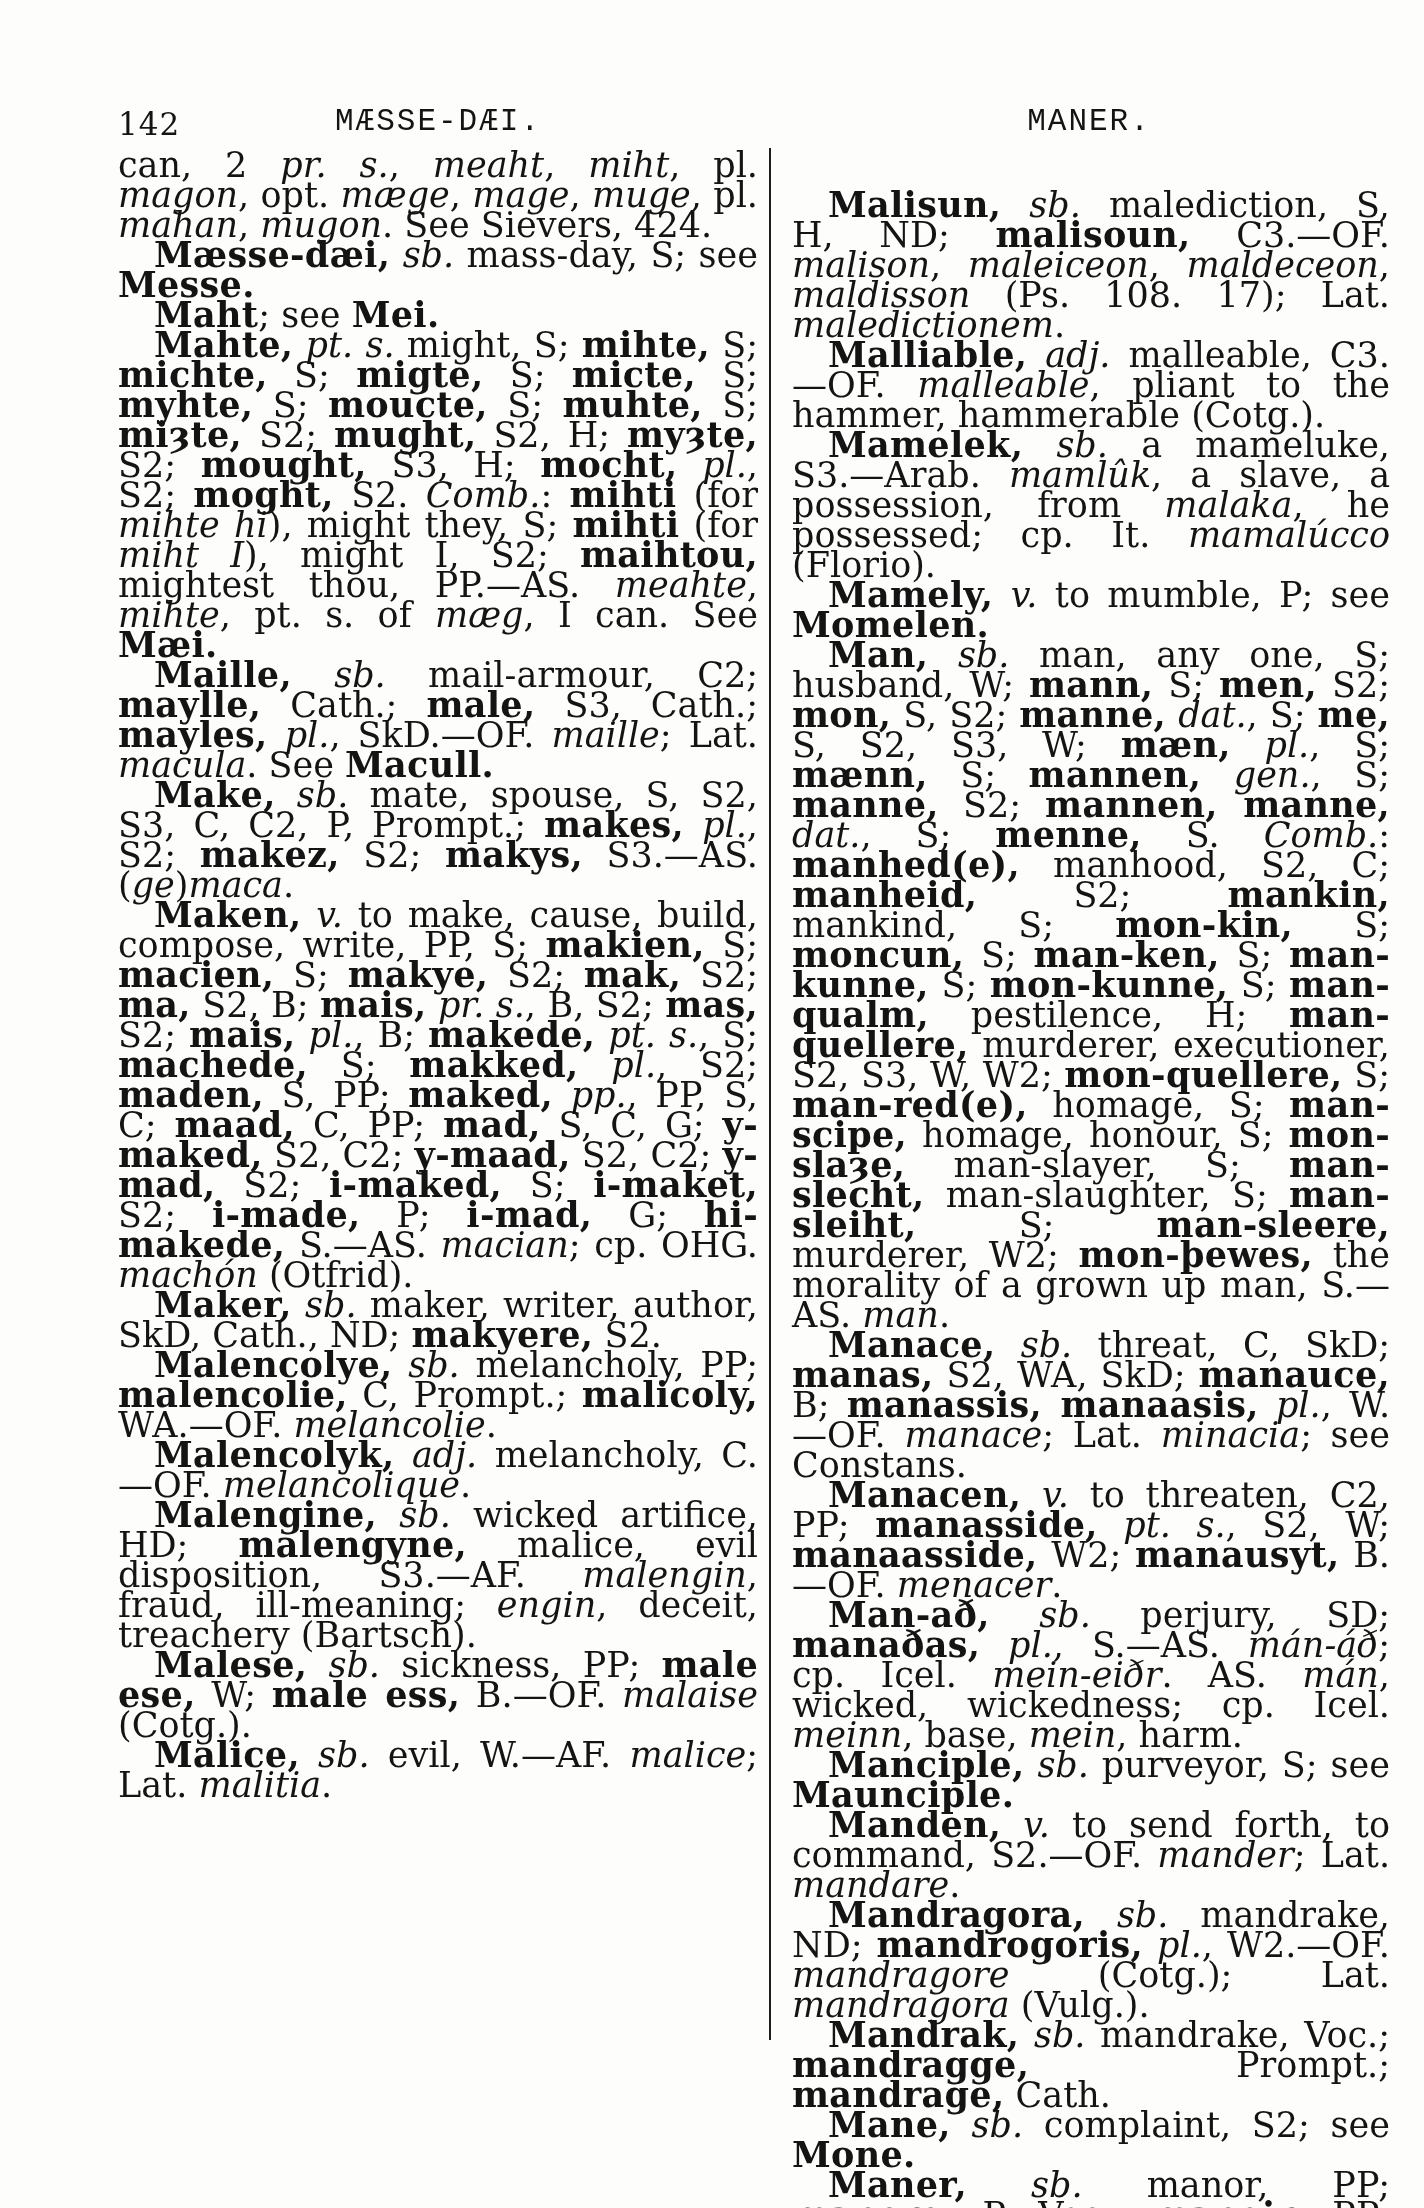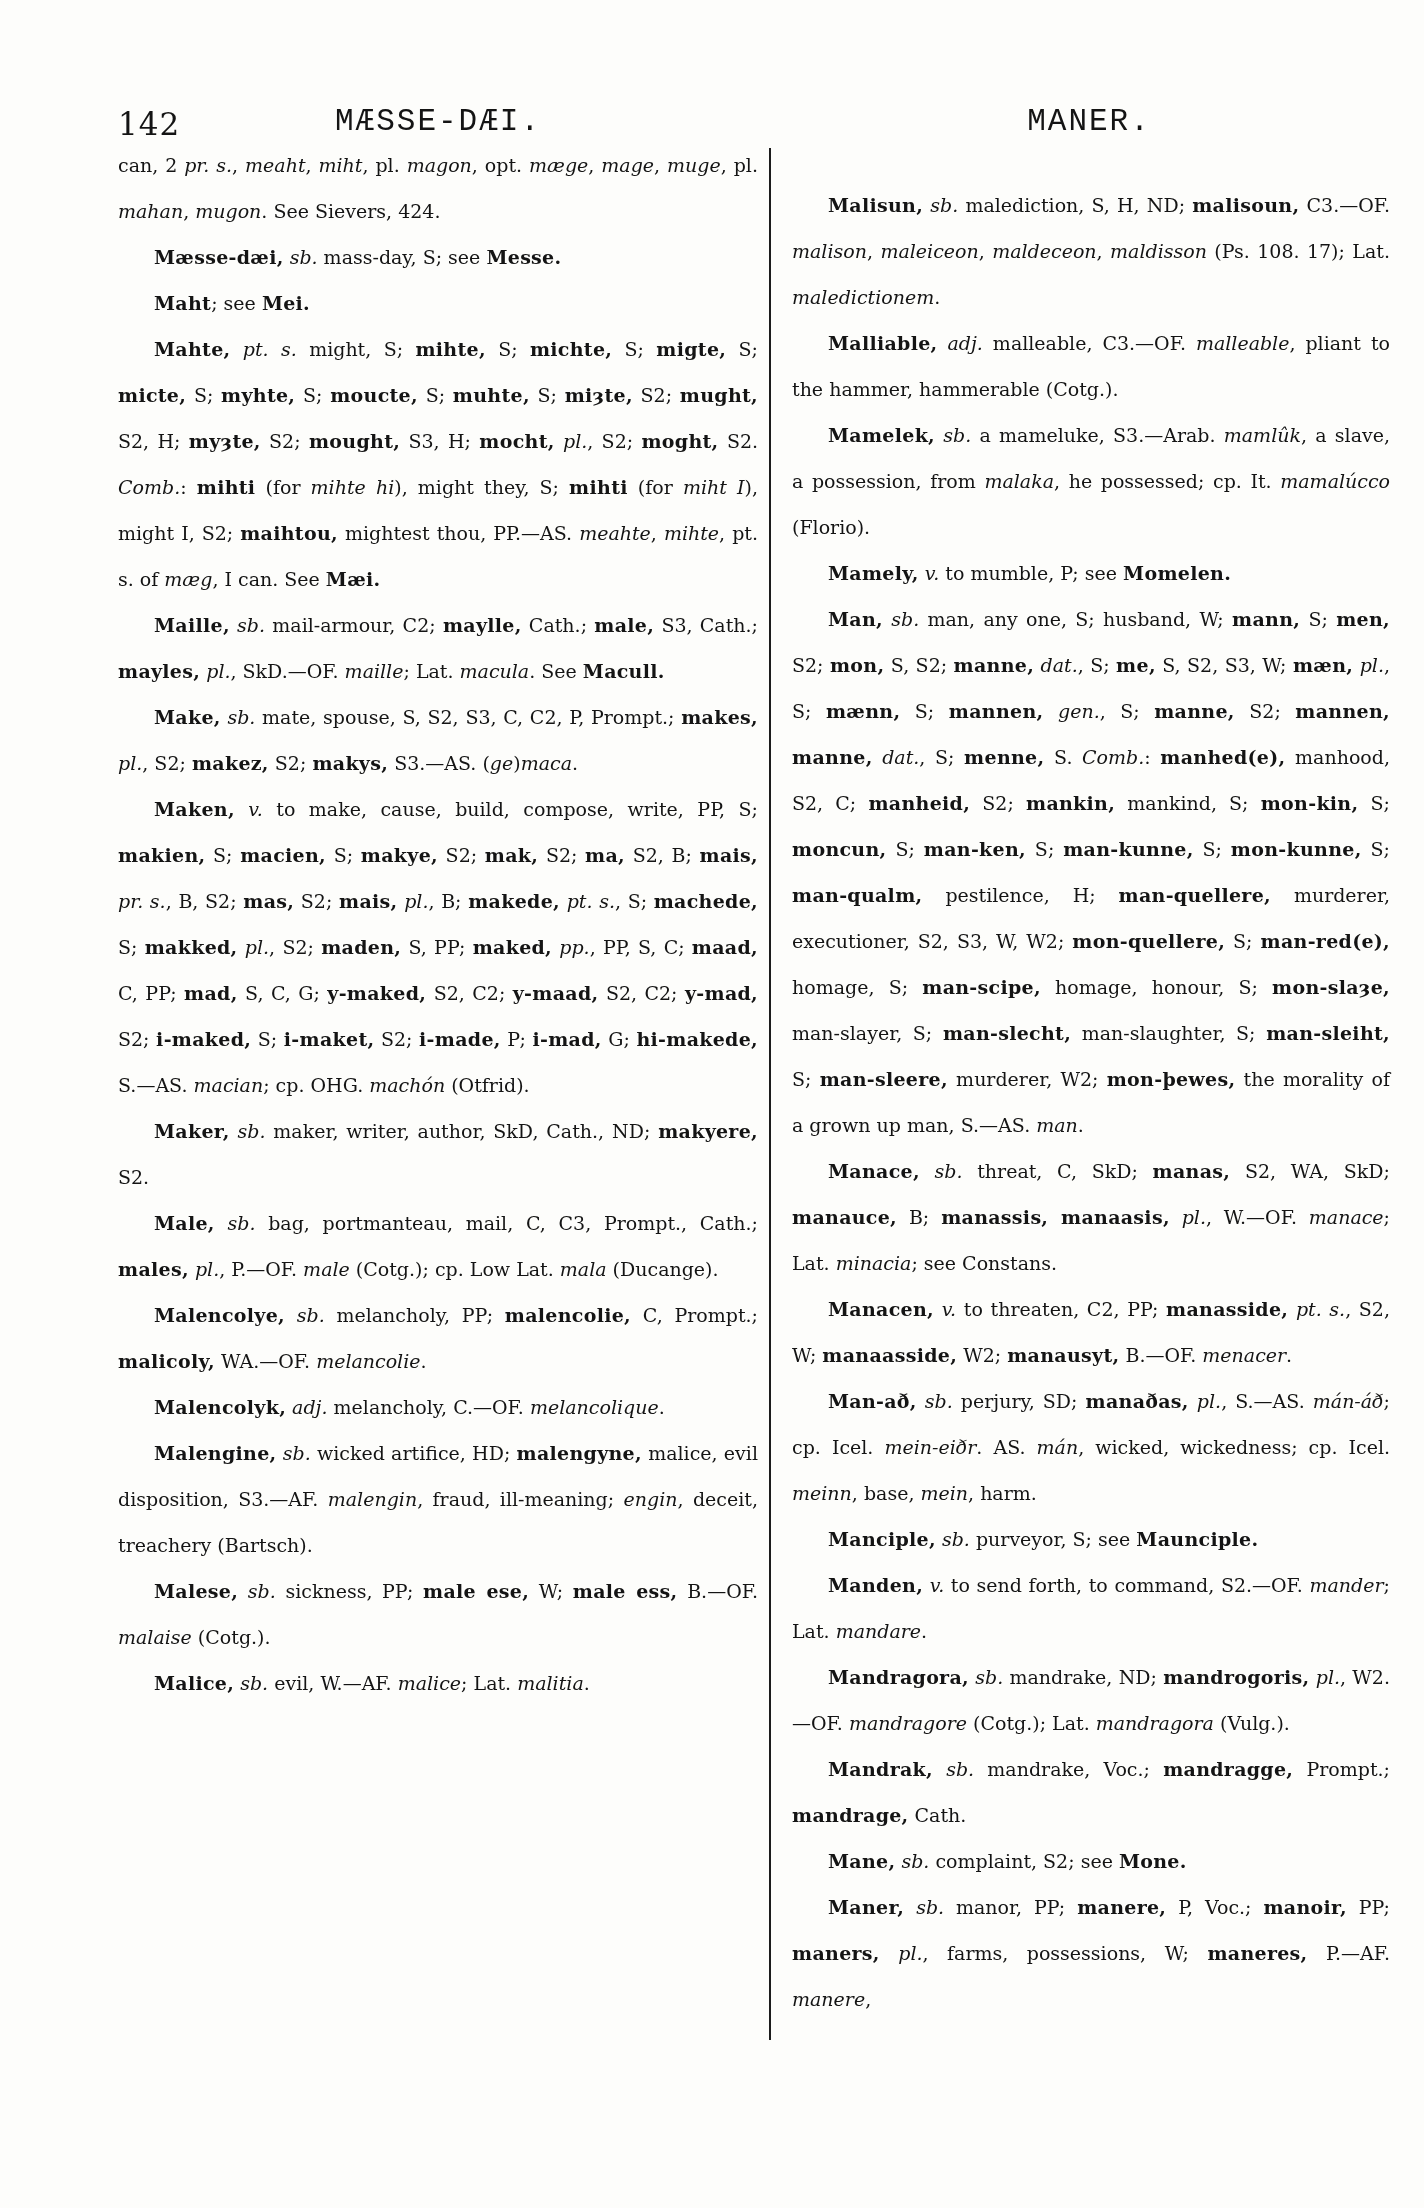--- a/index.html
+++ b/index.html
@@ -24,23 +24,23 @@
     top: 104px;
     font-size: 31px;
     letter-spacing: 2px;
     text-align: center;
     font-family: Liberation Mono, monospace;
   }
   .running-head.left  { left: 118px; width: 640px; }
   .running-head.right { left: 788px; width: 602px; }
   .column {
     position: absolute;
-    top: 142px;
-    font-size: 19px;
-    line-height: 46px;
+    top: 150px;
+    font-size: 35px;
+    line-height: 30px;
     text-align: justify;
   }
   .column.left  { left: 118px; width: 640px; }
   .column.right { left: 792px; width: 598px; margin-top: 40px; }
   .column p.entry {
     margin: 0;
     text-indent: 36px;
   }
   .column p.entry.cont { text-indent: 0; }
   .column b { font-weight: bold; letter-spacing: 0.3px; }
@@ -62,21 +62,20 @@
   <div class="divider"></div>
   <div class="column left">
       <p class="entry cont">can, 2 <i>pr. s.</i>, <i>meaht</i>, <i>miht</i>, pl. <i>magon</i>, opt. <i>mæge</i>, <i>mage</i>, <i>muge</i>, pl. <i>mahan</i>, <i>mugon</i>. See Sievers, 424.</p>
       <p class="entry"><b>Mæsse-dæi,</b> <i>sb.</i> mass-day, S; see <b>Messe.</b></p>
       <p class="entry"><b>Maht</b>; see <b>Mei.</b></p>
       <p class="entry"><b>Mahte,</b> <i>pt. s.</i> might, S; <b>mihte,</b> S; <b>michte,</b> S; <b>migte,</b> S; <b>micte,</b> S; <b>myhte,</b> S; <b>moucte,</b> S; <b>muhte,</b> S; <b>miȝte,</b> S2; <b>mught,</b> S2, H; <b>myȝte,</b> S2; <b>mought,</b> S3, H; <b>mocht,</b> <i>pl.</i>, S2; <b>moght,</b> S2. <i>Comb.</i>: <b>mihti</b> (for <i>mihte hi</i>), might they, S; <b>mihti</b> (for <i>miht I</i>), might I, S2; <b>maihtou,</b> mightest thou, PP.—AS. <i>meahte</i>, <i>mihte</i>, pt. s. of <i>mæg</i>, I can. See <b>Mæi.</b></p>
       <p class="entry"><b>Maille,</b> <i>sb.</i> mail-armour, C2; <b>maylle,</b> Cath.; <b>male,</b> S3, Cath.; <b>mayles,</b> <i>pl.</i>, SkD.—OF. <i>maille</i>; Lat. <i>macula</i>. See <b>Macull.</b></p>
       <p class="entry"><b>Make,</b> <i>sb.</i> mate, spouse, S, S2, S3, C, C2, P, Prompt.; <b>makes,</b> <i>pl.</i>, S2; <b>makez,</b> S2; <b>makys,</b> S3.—AS. (<i>ge</i>)<i>maca</i>.</p>
       <p class="entry"><b>Maken,</b> <i>v.</i> to make, cause, build, compose, write, PP, S; <b>makien,</b> S; <b>macien,</b> S; <b>makye,</b> S2; <b>mak,</b> S2; <b>ma,</b> S2, B; <b>mais,</b> <i>pr. s.</i>, B, S2; <b>mas,</b> S2; <b>mais,</b> <i>pl.</i>, B; <b>makede,</b> <i>pt. s.</i>, S; <b>machede,</b> S; <b>makked,</b> <i>pl.</i>, S2; <b>maden,</b> S, PP; <b>maked,</b> <i>pp.</i>, PP, S, C; <b>maad,</b> C, PP; <b>mad,</b> S, C, G; <b>y-maked,</b> S2, C2; <b>y-maad,</b> S2, C2; <b>y-mad,</b> S2; <b>i-maked,</b> S; <b>i-maket,</b> S2; <b>i-made,</b> P; <b>i-mad,</b> G; <b>hi-makede,</b> S.—AS. <i>macian</i>; cp. OHG. <i>machón</i> (Otfrid).</p>
       <p class="entry"><b>Maker,</b> <i>sb.</i> maker, writer, author, SkD, Cath., ND; <b>makyere,</b> S2.</p>
-      <p class="entry"><b>Male,</b> <i>sb.</i> bag, portmanteau, mail, C, C3, Prompt., Cath.; <b>males,</b> <i>pl.</i>, P.—OF. <i>male</i> (Cotg.); cp. Low Lat. <i>mala</i> (Ducange).</p>
       <p class="entry"><b>Malencolye,</b> <i>sb.</i> melancholy, PP; <b>malencolie,</b> C, Prompt.; <b>malicoly,</b> WA.—OF. <i>melancolie</i>.</p>
       <p class="entry"><b>Malencolyk,</b> <i>adj.</i> melancholy, C.—OF. <i>melancolique</i>.</p>
       <p class="entry"><b>Malengine,</b> <i>sb.</i> wicked artifice, HD; <b>malengyne,</b> malice, evil disposition, S3.—AF. <i>malengin</i>, fraud, ill-meaning; <i>engin</i>, deceit, treachery (Bartsch).</p>
       <p class="entry"><b>Malese,</b> <i>sb.</i> sickness, PP; <b>male ese,</b> W; <b>male ess,</b> B.—OF. <i>malaise</i> (Cotg.).</p>
       <p class="entry"><b>Malice,</b> <i>sb.</i> evil, W.—AF. <i>malice</i>; Lat. <i>malitia</i>.</p>
     </div>
   <div class="column right">
       <p class="entry"><b>Malisun,</b> <i>sb.</i> malediction, S, H, ND; <b>malisoun,</b> C3.—OF. <i>malison</i>, <i>maleiceon</i>, <i>maldeceon</i>, <i>maldisson</i> (Ps. 108. 17); Lat. <i>maledictionem</i>.</p>
       <p class="entry"><b>Malliable,</b> <i>adj.</i> malleable, C3.—OF. <i>malleable</i>, pliant to the hammer, hammerable (Cotg.).</p>
       <p class="entry"><b>Mamelek,</b> <i>sb.</i> a mameluke, S3.—Arab. <i>mamlûk</i>, a slave, a possession, from <i>malaka</i>, he possessed; cp. It. <i>mamalúcco</i> (Florio).</p>

